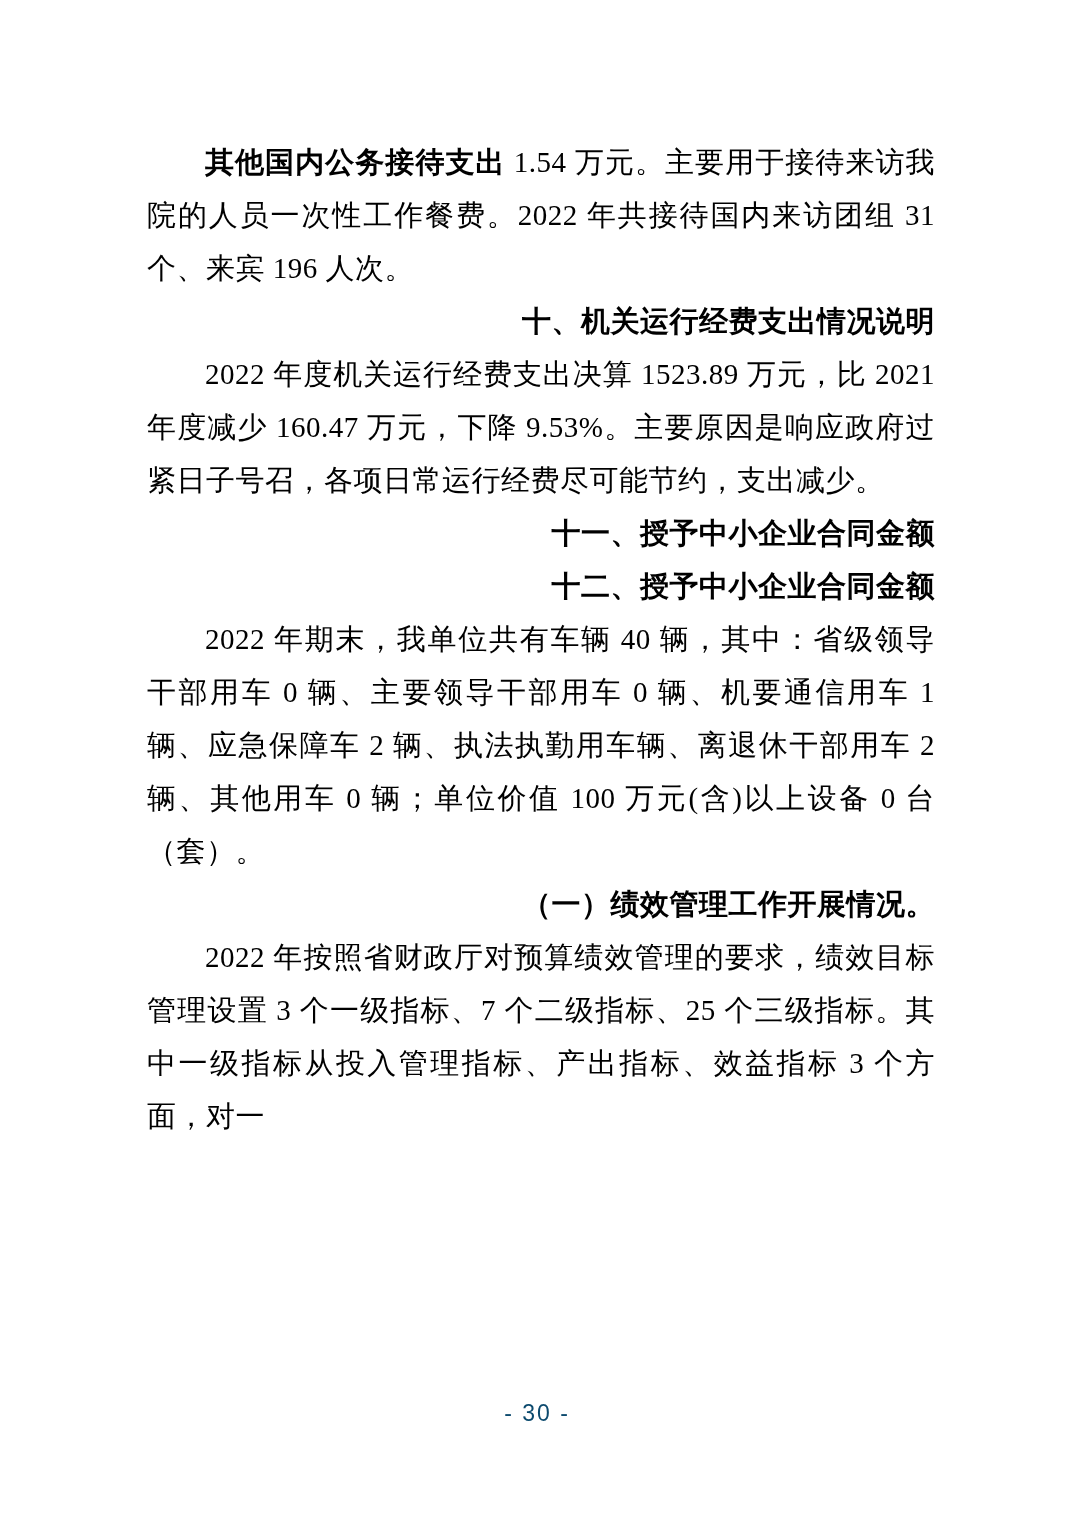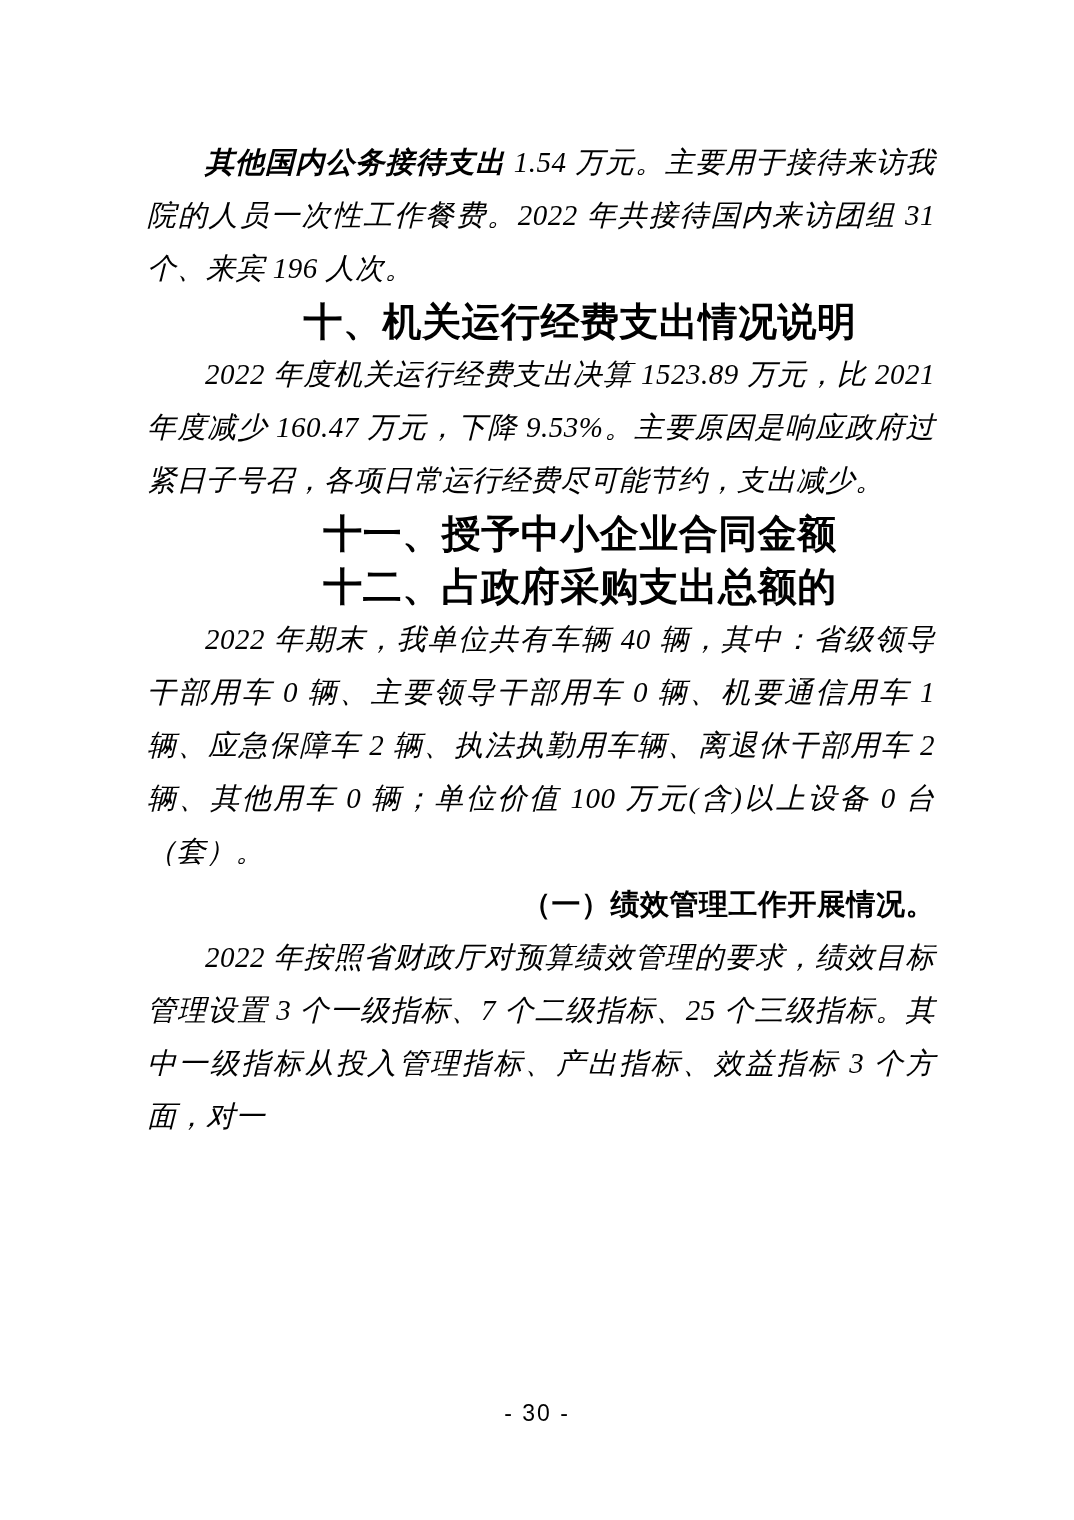--- a/index.html
+++ b/index.html
@@ -19,32 +19,31 @@
     top: 136px;
     width: 788px;
     font-size: 29px;
     line-height: 53px;
     text-align: justify;
     letter-spacing: 0.5px;
   }
   .para {
     text-indent: 2em;
     margin: 0;
-    font-style: italic;
   }
   .lead-bold {
     font-weight: 700;
   }
   .section-heading {
     font-family: "Liberation Sans", "DejaVu Sans", sans-serif;
     font-weight: 700;
     text-indent: 2em;
-    text-align: center;
+    text-align: right;
     margin: 0;
-    font-size: 39px;
+    font-size: 29px;
     line-height: 53px;
   }
   .sub-heading {
     font-family: "Liberation Serif", "DejaVu Serif", serif;
     font-weight: 700;
     text-indent: 2em;
     text-align: right;
     margin: 0;
     font-size: 29px;
     line-height: 53px;
@@ -52,39 +51,39 @@
   .page-number {
     position: absolute;
     left: 0;
     top: 1398px;
     width: 100%;
     text-align: center;
     font-family: "Liberation Sans", "DejaVu Sans", sans-serif;
     font-size: 23px;
     line-height: 30px;
     letter-spacing: 2px;
-    color: #000000;
+    color: #0c4a6e;
   }
 </style>
 </head>
 <body>
 
 <div class="doc-page">
   <div class="doc-content">
 
     <p class="para"><span class="lead-bold">其他国内公务接待支出</span><span> 1.54 万元。主要用于接待来访我院的人员一次性工作餐费。2022 年共接待国内来访团组 31 个、来宾 196 人次。</span></p>
 
     <h2 class="section-heading">十、机关运行经费支出情况说明</h2>
 
     <p class="para">2022 年度机关运行经费支出决算 1523.89 万元，比 2021 年度减少 160.47 万元，下降 9.53%。主要原因是响应政府过紧日子号召，各项日常运行经费尽可能节约，支出减少。</p>
 
     <h2 class="section-heading">十一、授予中小企业合同金额</h2>
 
 
-    <h2 class="section-heading">十二、占政府采购支出总额的</h2>
+    <h2 class="section-heading">十二、授予中小企业合同金额</h2>
 
     <p class="para">2022 年期末，我单位共有车辆 40 辆，其中：省级领导干部用车 0 辆、主要领导干部用车 0 辆、机要通信用车 1 辆、应急保障车 2 辆、执法执勤用车辆、离退休干部用车 2 辆、其他用车 0 辆；单位价值 100 万元(含)以上设备 0 台（套）。</p>
 
 
     <h3 class="sub-heading">（一）绩效管理工作开展情况。</h3>
 
     <p class="para">2022 年按照省财政厅对预算绩效管理的要求，绩效目标管理设置 3 个一级指标、7 个二级指标、25 个三级指标。其中一级指标从投入管理指标、产出指标、效益指标 3 个方面，对一</p>
 
   </div>
 

